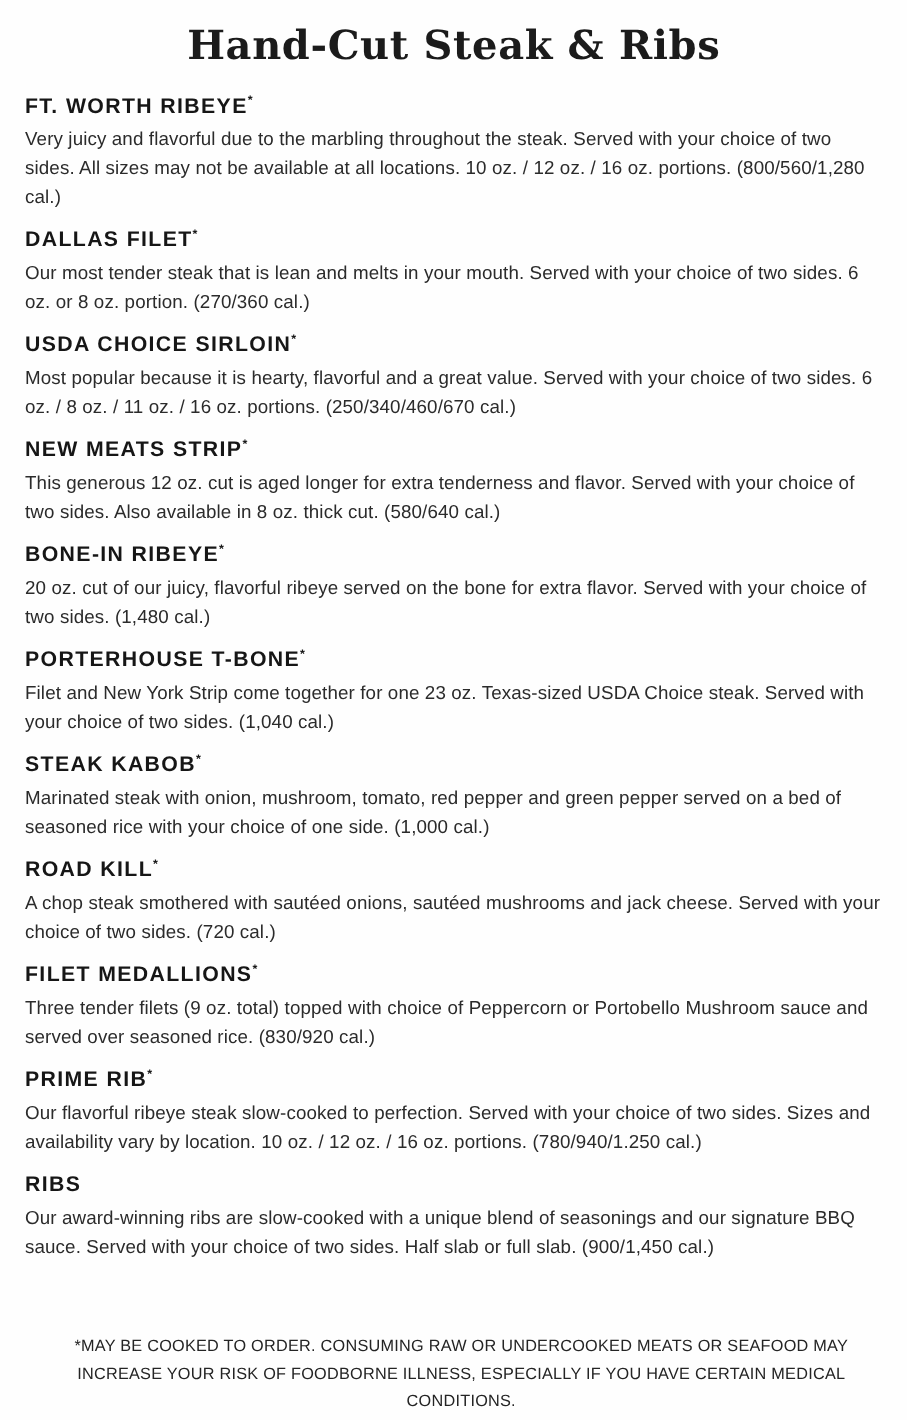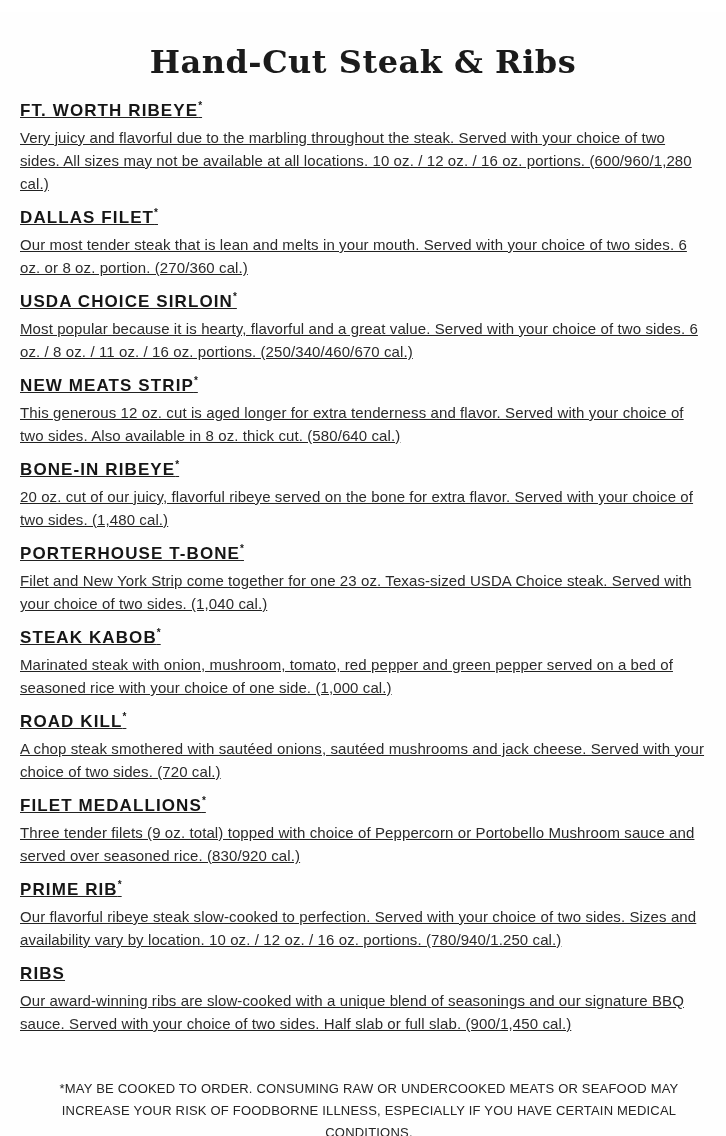--- a/index.html
+++ b/index.html
@@ -15,33 +15,32 @@
     color: #222222;
     overflow: hidden;
   }
   .page {
     position: relative;
     width: 726px;
     height: 1136px;
     background: #fefefe;
   }
   .menu-title {
-    padding-top: 30px;
+    padding-top: 16px;
     text-align: center;
     font-family: "DejaVu Serif", serif;
     font-size: 32px;
     font-weight: 600;
     letter-spacing: 0.5px;
     color: #1b1b1b;
-    margin: 12px;
+    margin: 0;
     line-height: 40px;
   }
   .menu-list {
     margin: 20px 20px 0 20px;
-    text-decoration: underline;
   }
   .menu-item {
     margin-bottom: 14px;
   }
   .menu-item h2 {
     margin: 0 0 6px 0;
     font-size: 17px;
     line-height: 18px;
     font-weight: 700;
     letter-spacing: 1.1px;
@@ -82,21 +81,21 @@
 <body>
 
 <div class="page">
 
   <h1 class="menu-title">Hand-Cut Steak &amp; Ribs</h1>
 
   <div class="menu-list">
 
       <div class="menu-item">
         <h2><span>FT. WORTH RIBEYE</span><sup>*</sup></h2>
-        <p>Very juicy and flavorful due to the marbling throughout the steak. Served with your choice of two sides. All sizes may not be available at all locations. 10 oz. / 12 oz. / 16 oz. portions. (600/960/1,280 cal.)</p>
+        <p>Very juicy and flavorful due to the marbling throughout the steak. Served with your choice of two sides. All sizes may not be available at all locations. 10 oz. / 12 oz. / 16 oz. portions. (800/560/1,280 cal.)</p>
       </div>
 
       <div class="menu-item">
         <h2><span>DALLAS FILET</span><sup>*</sup></h2>
         <p>Our most tender steak that is lean and melts in your mouth. Served with your choice of two sides. 6 oz. or 8 oz. portion. (270/360 cal.)</p>
       </div>
 
       <div class="menu-item">
         <h2><span>USDA CHOICE SIRLOIN</span><sup>*</sup></h2>
         <p>Most popular because it is hearty, flavorful and a great value. Served with your choice of two sides. 6 oz. / 8 oz. / 11 oz. / 16 oz. portions. (250/340/460/670 cal.)</p>

